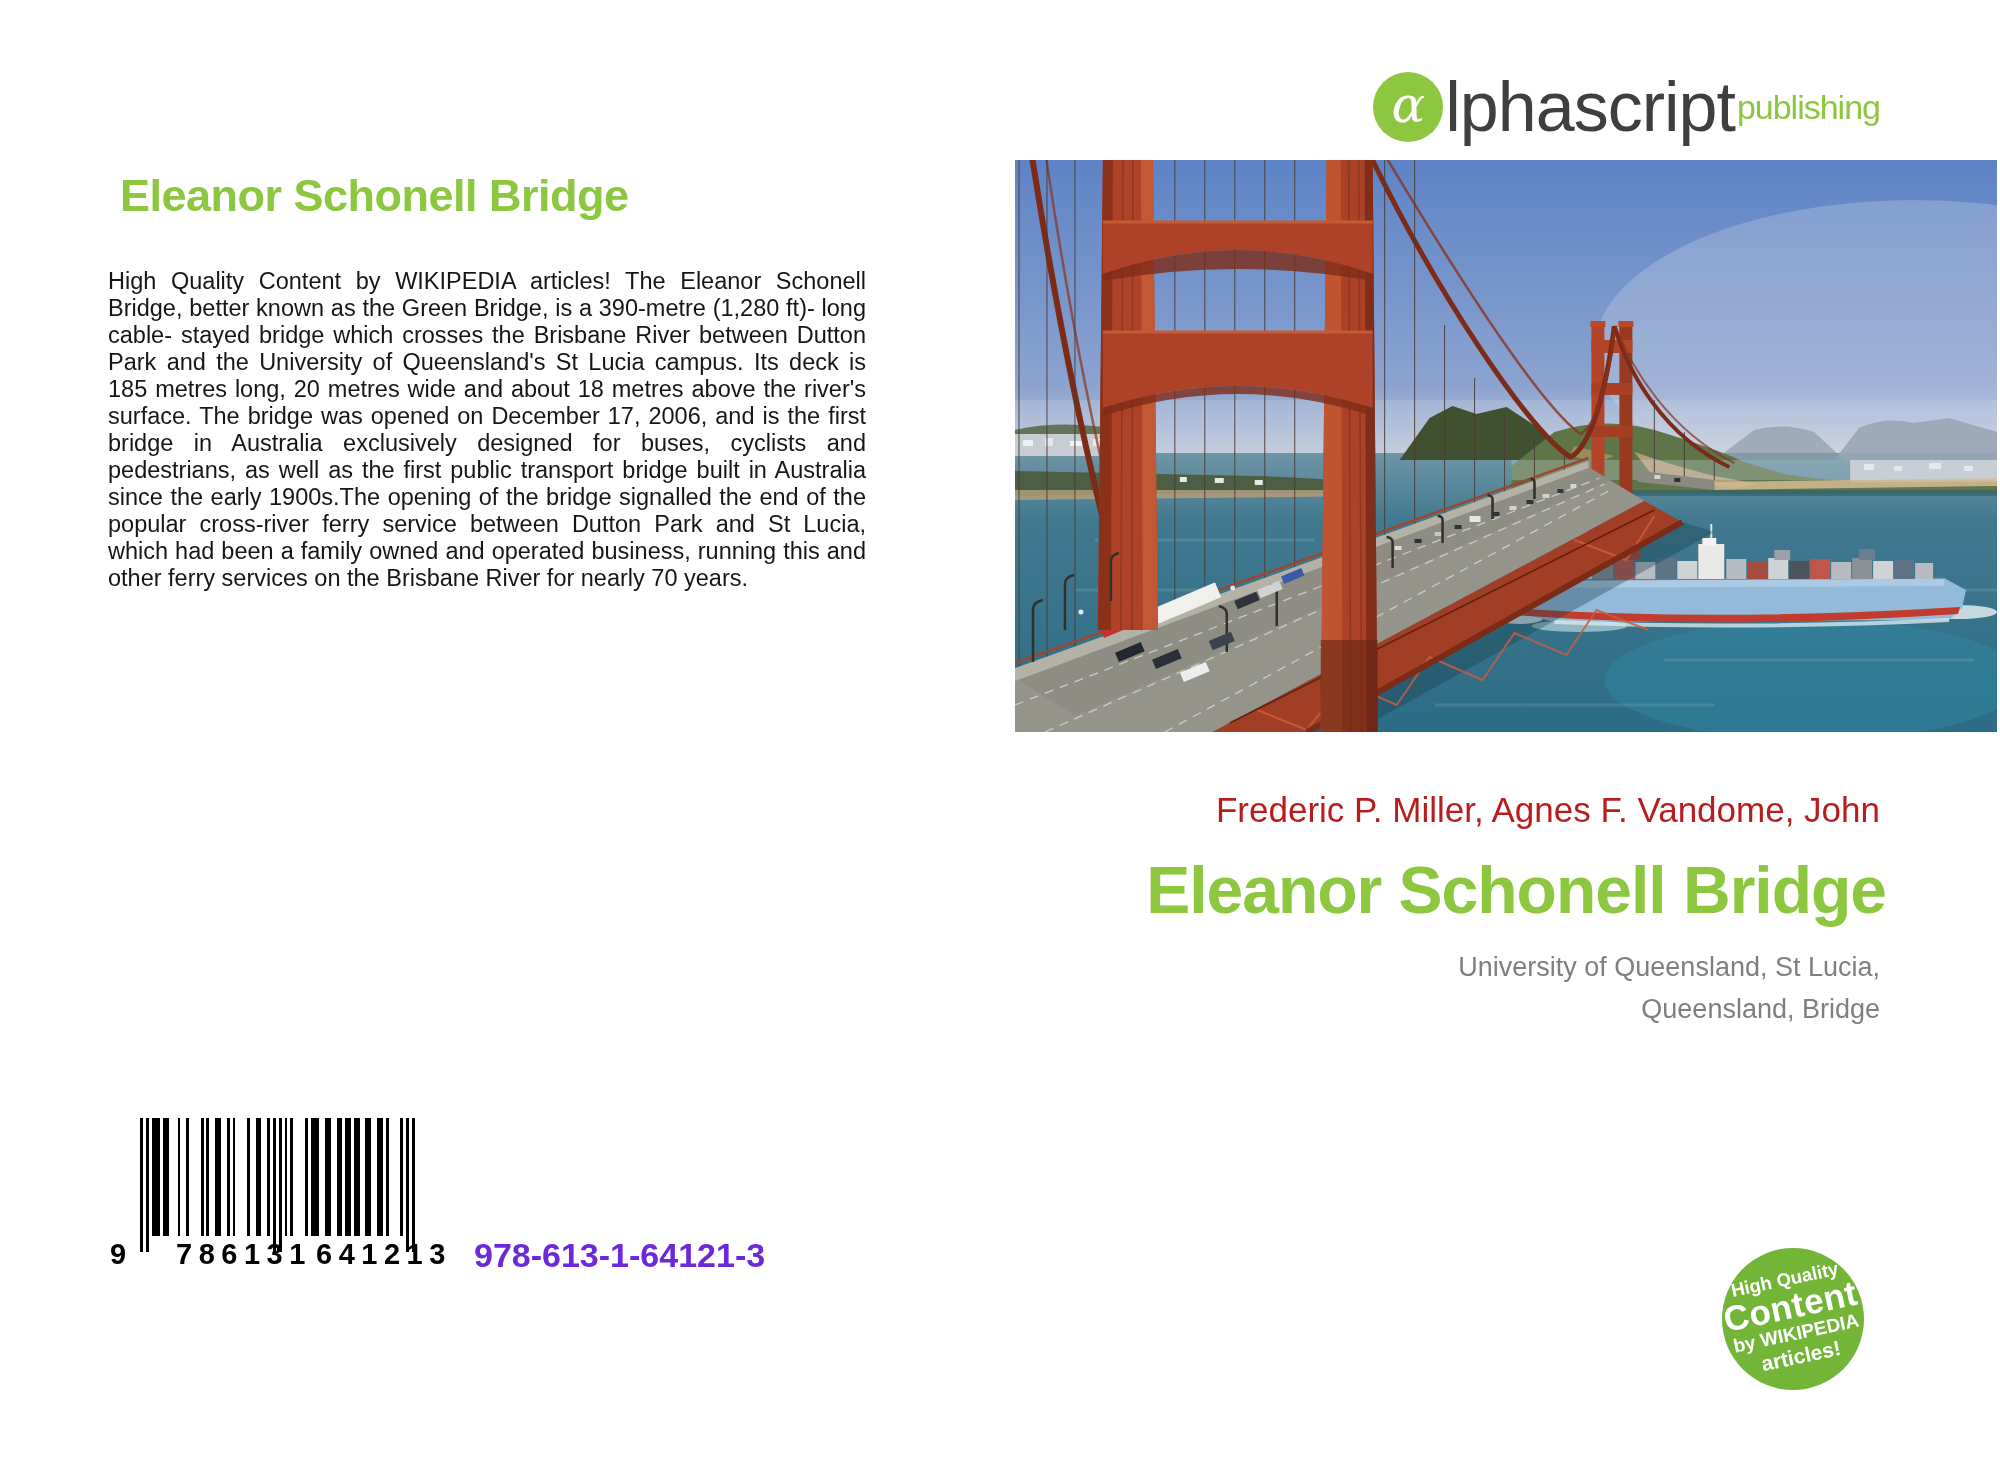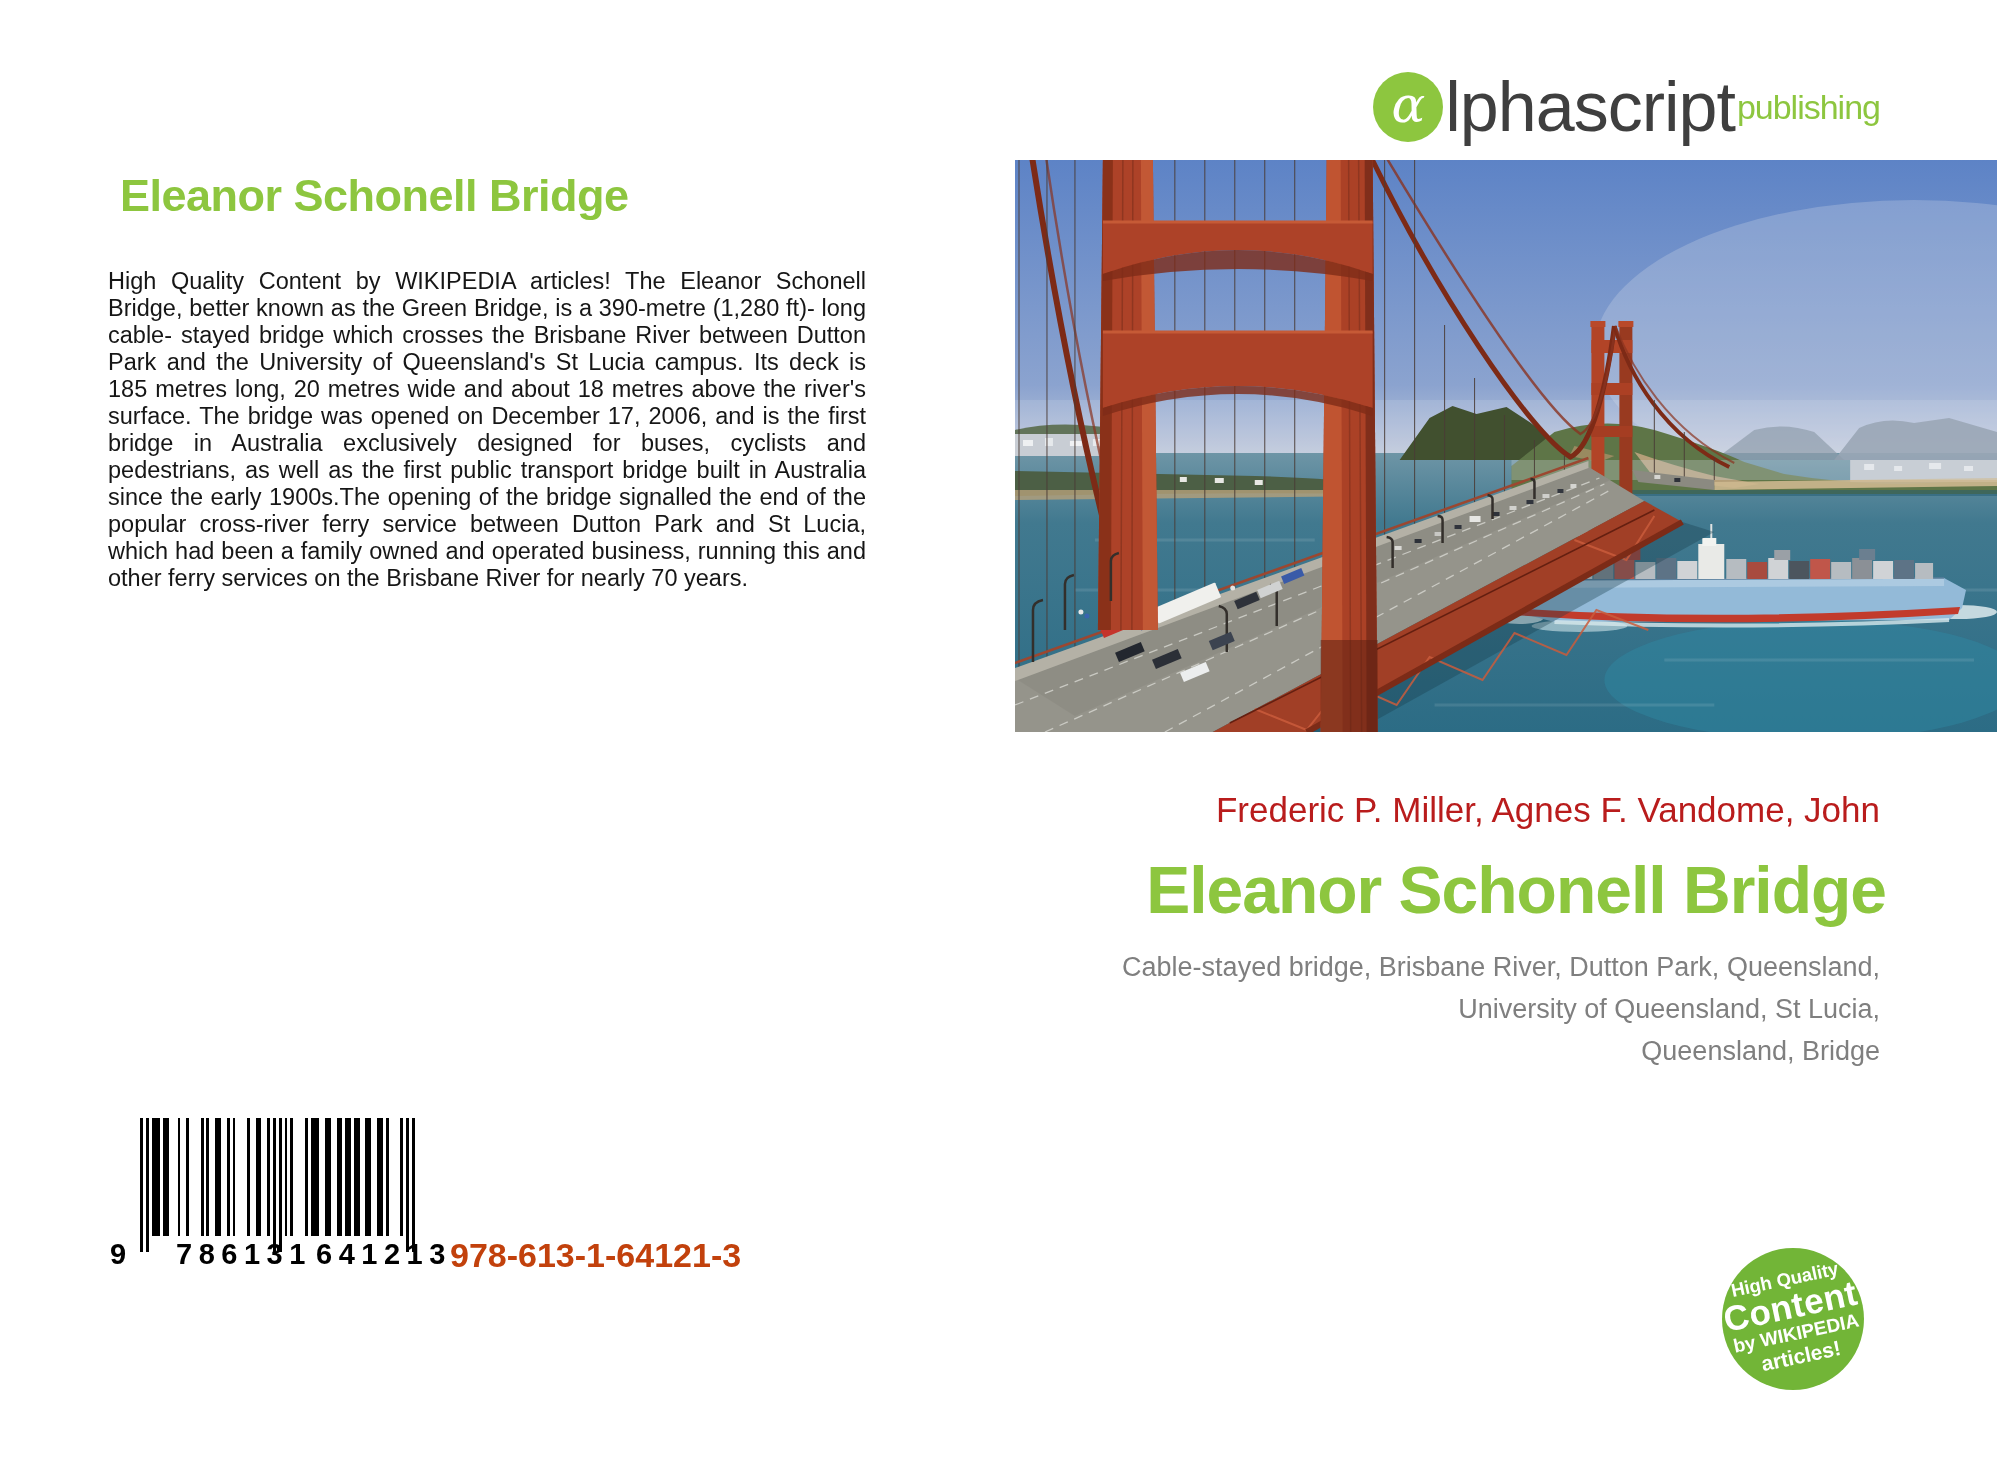--- a/index.html
+++ b/index.html
@@ -15,21 +15,21 @@
   
   .barcode{position:absolute;left:140px;top:1118px;width:300px;height:160px;}
   .bars{position:absolute;left:0;top:0;display:flex;}
   .module{width:2.9px;height:118px;background:transparent;}
   .module.on{background:#000;}
   .module.guard{height:134px;}
   .bc-digits span{position:absolute;top:120px;font-size:29px;font-weight:700;color:#000;}
   .bc-d0{left:-30px;}
   .bc-d1{left:36px;letter-spacing:6.5px;}
   .bc-d2{left:176px;letter-spacing:6.5px;}
-  .isbn{position:absolute;left:450px;top:1236px;font-size:34px;font-weight:700;color:#c2410c;}
+  .isbn{position:absolute;left:474px;top:1236px;font-size:34px;font-weight:700;color:#6d28d9;}
   
   .logo{position:absolute;top:64px;right:120px;height:86px;display:flex;align-items:center;}
   .logo-circle{width:70px;height:70px;border-radius:50%;background:var(--accent-green);
                display:flex;align-items:center;justify-content:center;margin-right:2px;}
   .logo-alpha{font-family:"DejaVu Serif",serif;font-style:italic;font-size:50px;color:#fff;
               line-height:1;transform:translateY(-2px);}
   .logo-name{font-size:70px;color:var(--logo-gray);letter-spacing:-1px;}
   .logo-suffix{font-size:34px;color:var(--accent-green);letter-spacing:-1px;margin-left:2px;}
   .photo{position:absolute;left:1015px;top:160px;width:982px;height:572px;}
   .authors{position:absolute;right:120px;top:788px;width:800px;text-align:right;
@@ -423,21 +423,20 @@
       </g>
     </svg>
 
     <div class="authors">
       <div>Frederic P. Miller, Agnes F. Vandome, John</div>
     </div>
 
     <div class="front-title">Eleanor Schonell Bridge</div>
 
     <div class="subtitle">
-      <div>Cable-stayed bridge, Brisbane River, Dutton Park, Queensland,</div>
       <div>University of Queensland, St Lucia,</div>
       <div>Queensland, Bridge</div>
     </div>
 
     <div class="badge">
       <div class="badge-inner">
         <div class="badge-l1">High Quality</div>
         <div class="badge-l2">Content</div>
         <div class="badge-l3">by WIKIPEDIA</div>
         <div class="badge-l4">articles!</div>

